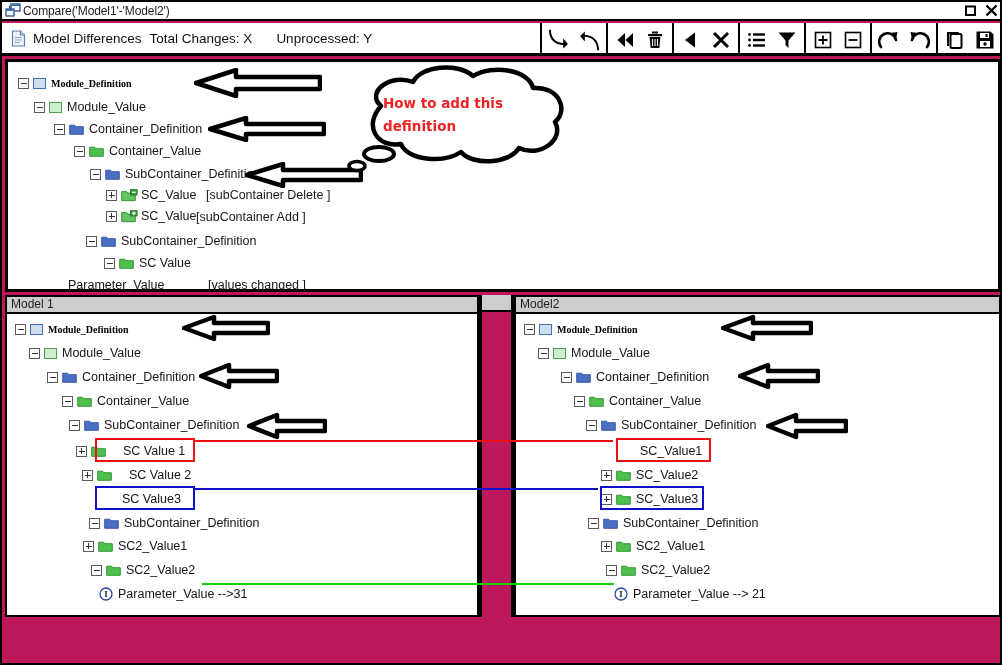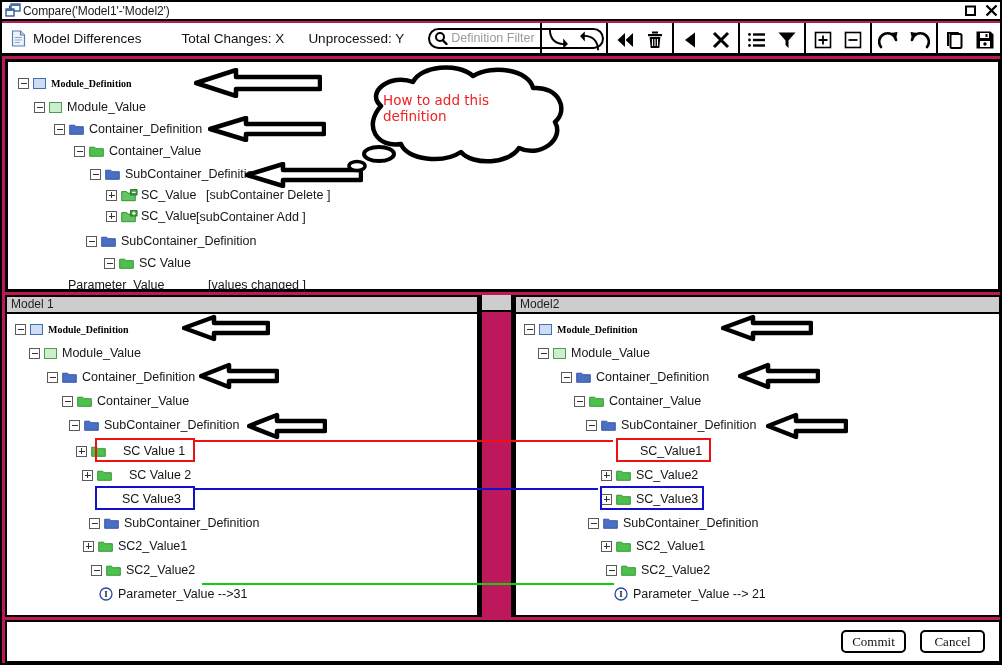--- a/index.html
+++ b/index.html
@@ -160,22 +160,22 @@
 
   .note {
     position: absolute; font-size: 12.5px; color: #18181c; white-space: nowrap;
   }
 
   
   .arrow { position: absolute; }
   .cloud { position: absolute; }
   .cloud-text {
     position: absolute;
-    color: #ee2222; font-weight: normal; font-size: 13.5px;
-    line-height: 16px; white-space: pre-line;
+    color: #ee2222; font-weight: bold; font-size: 13.5px;
+    line-height: 23px; white-space: pre-line;
     font-family: "DejaVu Sans", sans-serif;
   }
 
   .hilite {
     position: absolute; border-width: 2.5px; border-style: solid;
     background: transparent;
   }
   .connector { position: absolute; height: 0; border-top-width: 2.5px; border-top-style: solid; }
 
   
@@ -232,31 +232,22 @@
   <div id="toolbar">
     <div id="tb-left">
       <span class="tb-doc-icon">
         <svg width="15" height="17" viewBox="0 0 15 17">
           <path d="M1.5 1 h8 l4 4 v11 h-12 z" fill="#eef3fb" stroke="#5b7fae" stroke-width="1.2"></path>
           <path d="M9.5 1 v4 h4" fill="#cfdcf2" stroke="#5b7fae" stroke-width="1.2"></path>
           <path d="M3.8 7.5 h7 M3.8 10 h7 M3.8 12.5 h5" stroke="#8aa7c8" stroke-width="1"></path>
         </svg>
       </span>
       <span class="tb-label">Model Differences</span>
-      <span class="tb-label" style="margin-left:40px">Total Changes: X</span>
+      <span class="tb-label" style="margin-left:8px">Total Changes: X</span>
       <span class="tb-label" style="margin-left:24px">Unprocessed: Y</span>
-      <div id="searchbox">
-        <span class="sicon">
-          <svg width="14" height="14" viewBox="0 0 14 14">
-            <circle cx="6" cy="6" r="4" fill="none" stroke="#000" stroke-width="2"></circle>
-            <path d="M9 9.5 L12.5 13" stroke="#000" stroke-width="2.4" stroke-linecap="round"></path>
-          </svg>
-        </span>
-        <span class="stext">Definition Filter</span>
-      </div>
     </div>
 
     <div id="tb-right">
 
       <div class="tb-group">
         <span class="tb-btn">
           <svg width="22" height="22" viewBox="0 0 22 22">
             <path d="M3 3 C3 13, 10 17, 16 17 L16 12 L21 18 L16 22.5 L16 19 C8 19, 1 14, 1 3 Z" fill="#000" transform="translate(0,-2) scale(0.95)"></path>
           </svg>
         </span>
@@ -773,18 +764,14 @@
         </span>
       </div>
     </div>
 
     <div class="connector" style="left:188px; top:145px; width:420px; border-top-color:#ee1111;"></div>
     <div class="connector" style="left:188px; top:193px; width:405px; border-top-color:#1111cc;"></div>
     <div class="connector" style="left:197px; top:288px; width:412px; border-top-color:#11cc11;"></div>
 
   </div>
 
-  <div id="btnbar">
-    <div class="dlgbtn">Commit</div>
-    <div class="dlgbtn">Cancel</div>
-  </div>
 
 </div>
 
 </body></html>

